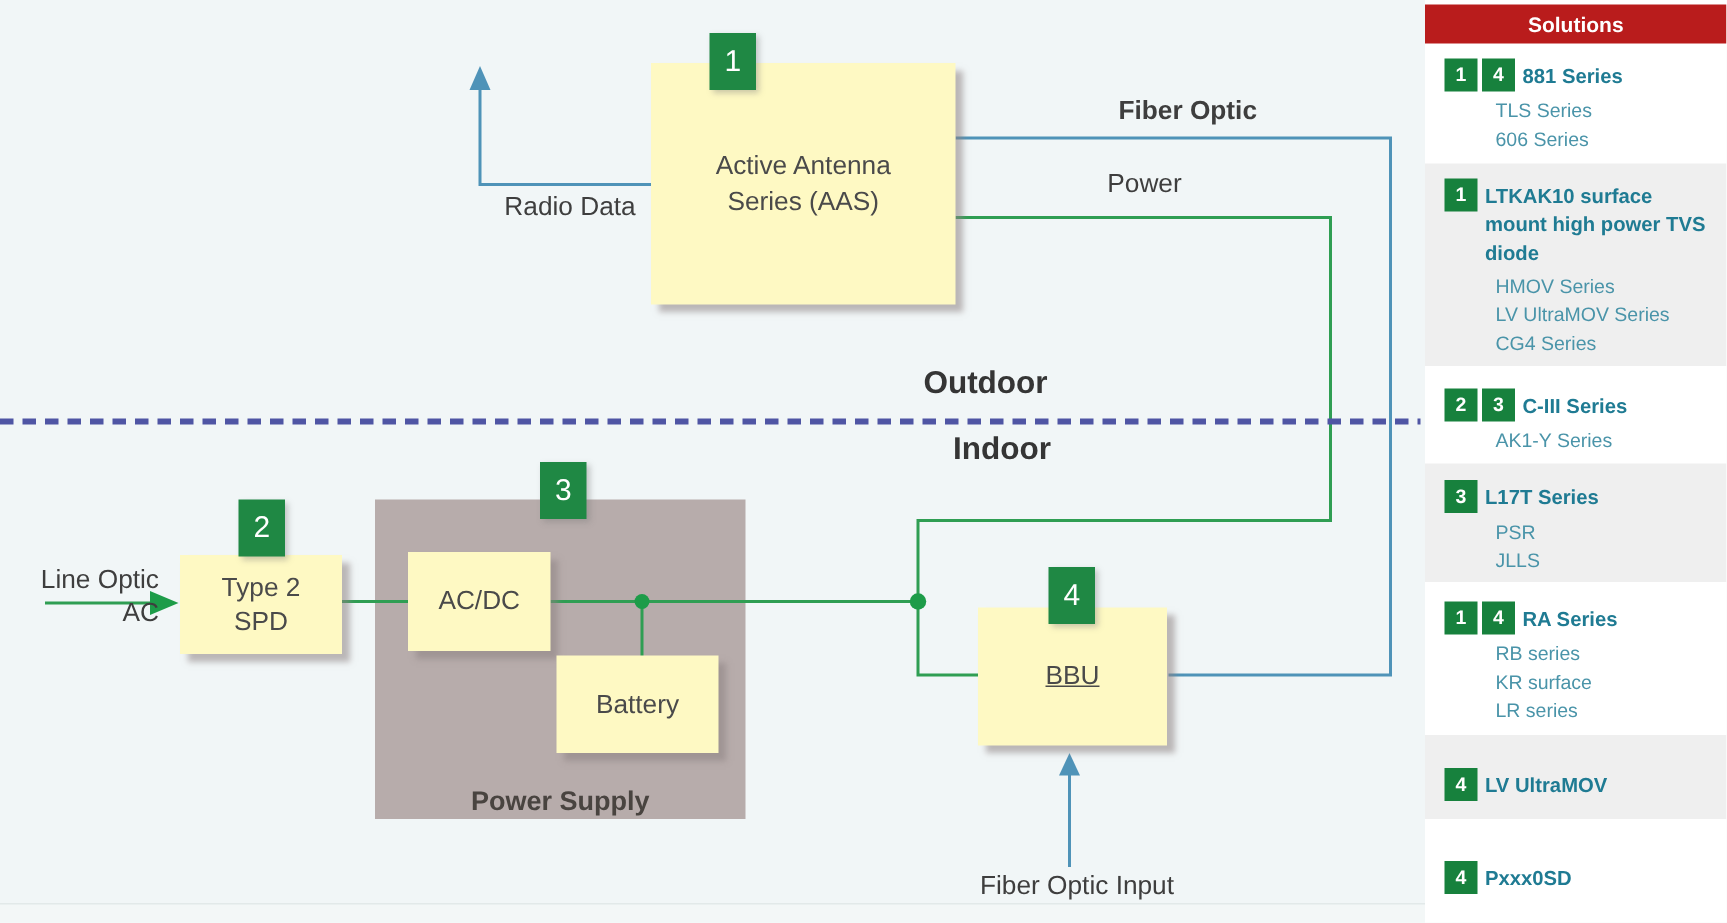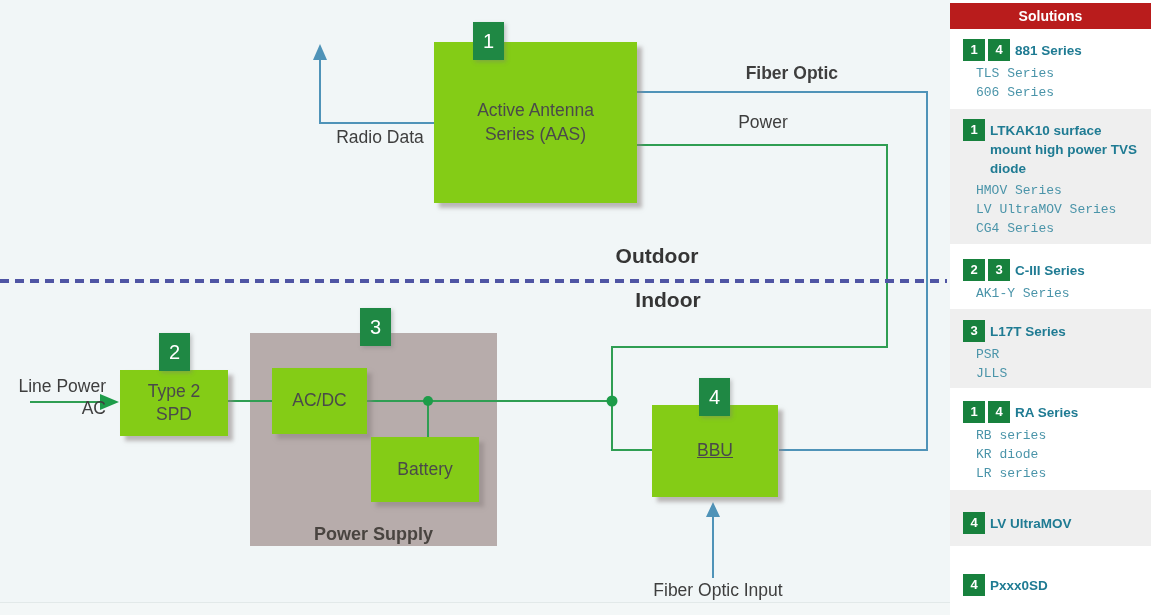--- a/index.html
+++ b/index.html
@@ -20,21 +20,21 @@
     background:#b7acab; z-index:1;
   }
   .wires { position:absolute; left:0; top:0; width:950px; height:615px; z-index:2; }
   .wires .blue  { stroke:#4f93b8; stroke-width:2px; fill:none; }
   .wires .bluefill { fill:#4f93b8; stroke:none; }
   .wires .green { stroke:#2f9e53; stroke-width:2px; fill:none; }
   .wires .greenfill { fill:#1d9c49; stroke:none; }
   .wires .dash { stroke:#4f55a4; stroke-width:4px; stroke-dasharray:9 6; fill:none; }
 
   .box {
-    position:absolute; background:#84cc16; z-index:3;
+    position:absolute; background:#fef9c3; z-index:3;
     box-shadow:5px 5px 4px rgba(140,130,130,0.55);
     display:flex; flex-direction:column; align-items:center; justify-content:center;
     text-align:center; color:#4a4a4a; font-size:17.5px; line-height:1.32;
   }
   .box-aas     { left:434px; top:42px;  width:203px; height:161px; }
   .box-spd     { left:120px; top:370px; width:108px; height:66px; }
   .box-acdc    { left:272px; top:368px; width:95px;  height:66px; }
   .box-battery { left:371px; top:437px; width:108px; height:65px; }
   .box-bbu     { left:652px; top:405px; width:126px; height:92px;text-decoration:underline; }
 
@@ -86,21 +86,21 @@
   .srow-head { display:flex; align-items:flex-start; }
   .sb-badge {
     flex:0 0 22px; width:22px; height:22px; margin-right:3px;
     background:#17813d; color:#ffffff; font-weight:700; font-size:13px;
     line-height:22px; text-align:center;
   }
   .stitle {
     color:#1f7b93; font-weight:700; font-size:13.5px; line-height:19px;
     padding-top:2px; padding-left:2px; cursor:pointer;
   }
-  .sitems { margin-left:13px; margin-top:3px;font-family:Liberation Mono, monospace; }
+  .sitems { margin-left:34px; margin-top:3px; }
   .sitem { color:#4a94a9; font-size:13px; line-height:19px; cursor:pointer; }
 </style>
 </head>
 <body>
 
 <div class="stage">
 
   <div class="diagram">
 
     <div class="bottom-rule"></div>
@@ -152,21 +152,21 @@
     <div class="badge badge-2">2</div>
     <div class="badge badge-3">3</div>
     <div class="badge badge-4">4</div>
 
     <div class="dlabel lbl-radio-data">Radio Data</div>
     <div class="dlabel lbl-fiber-optic">Fiber Optic</div>
     <div class="dlabel lbl-power">Power</div>
     <div class="dlabel lbl-outdoor">Outdoor</div>
     <div class="dlabel lbl-indoor">Indoor</div>
     <div class="dlabel lbl-line-power">
-      <div>Line Power</div>
+      <div>Line Optic</div>
       <div>AC</div>
     </div>
     <div class="dlabel lbl-foi">Fiber Optic Input</div>
     <div class="dlabel lbl-psu">Power Supply</div>
 
   </div>
 
   <aside class="sidebar">
     <div class="sb-header">Solutions</div>
     <div id="rows">
@@ -213,21 +213,21 @@
           </div>
         </div>
         <div class="srow">
           <div class="srow-head">
             <span class="sb-badge">1</span>
             <span class="sb-badge">4</span>
             <span class="stitle">RA Series</span>
           </div>
           <div class="sitems">
             <div class="sitem">RB series</div>
-            <div class="sitem">KR diode</div>
+            <div class="sitem">KR surface</div>
             <div class="sitem">LR series</div>
           </div>
         </div>
         <div class="srow">
           <div class="srow-head">
             <span class="sb-badge">4</span>
             <span class="stitle">LV UltraMOV</span>
           </div>
         </div>
         <div class="srow">

